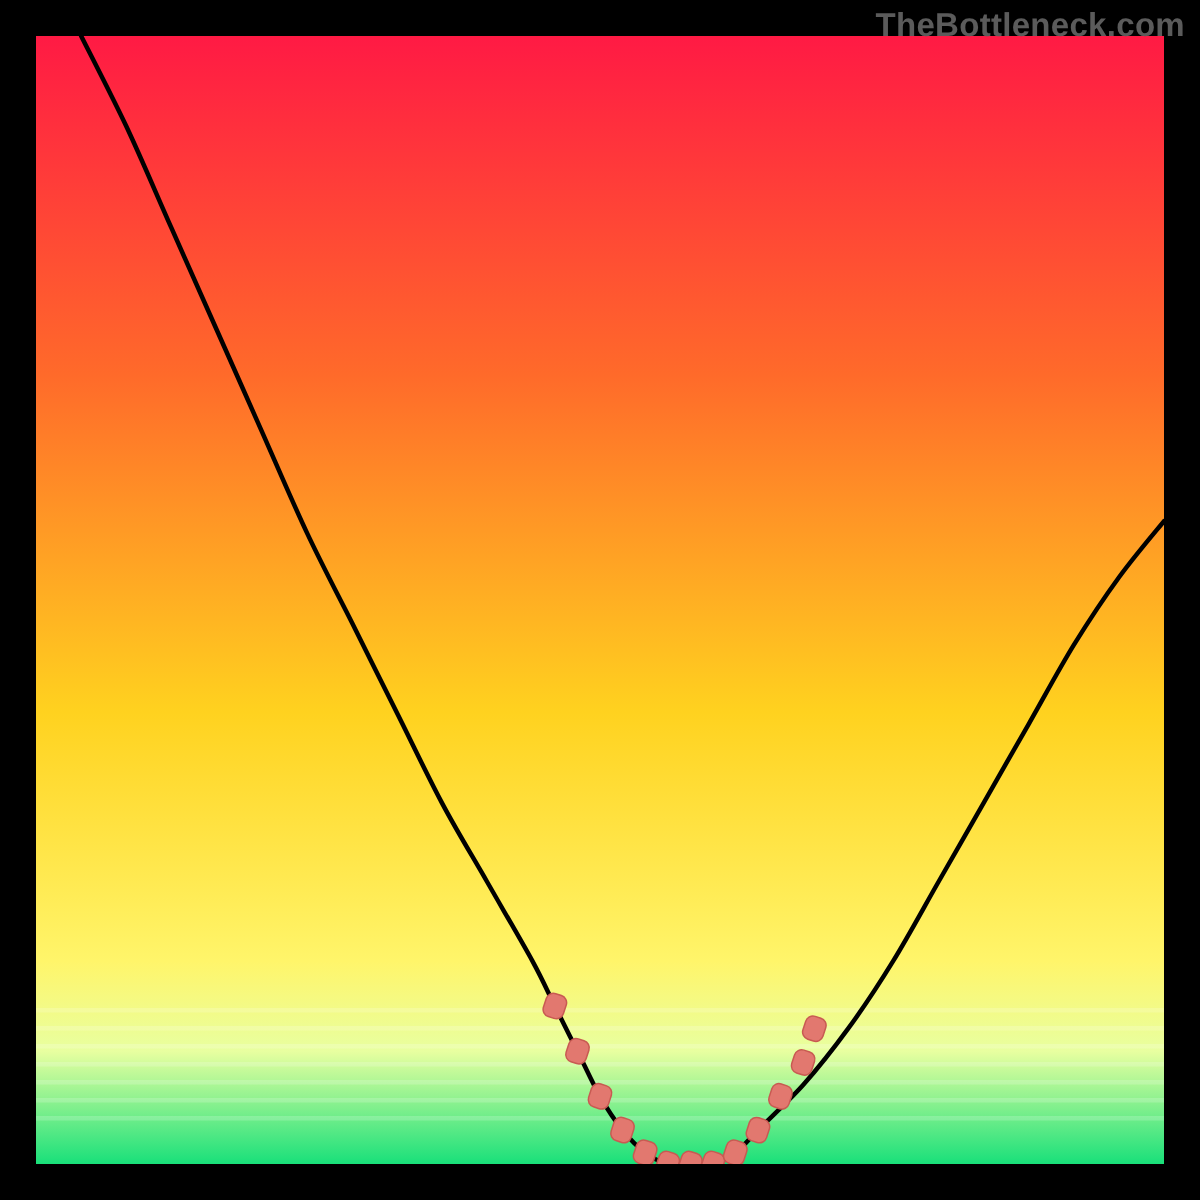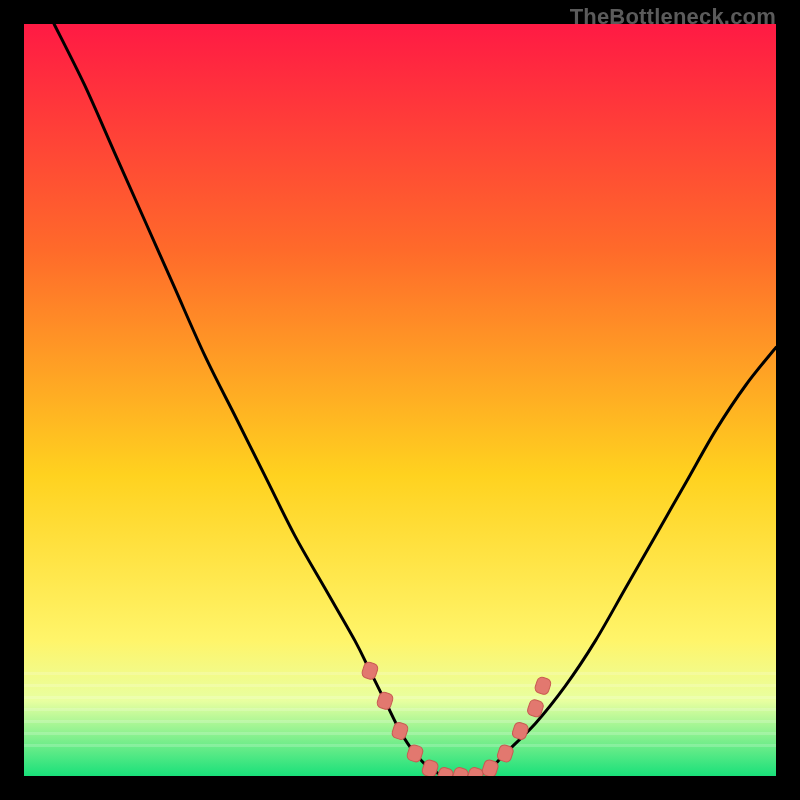--- a/index.html
+++ b/index.html
@@ -21,21 +21,21 @@
   .plot {
     position: absolute;
     left: 0;
     top: 0;
     width: 752px;
     height: 752px;
   }
   .watermark {
     position: absolute;
     top: 4px;
-    right: 24px;
+    right: 10px;
     font-family: Arial, Helvetica, sans-serif;
     font-size: 22px;
     font-weight: 600;
     color: #5b5b5b;
     letter-spacing: 0.2px;
     user-select: none;
   }
 </style>
 </head>
 <body>

